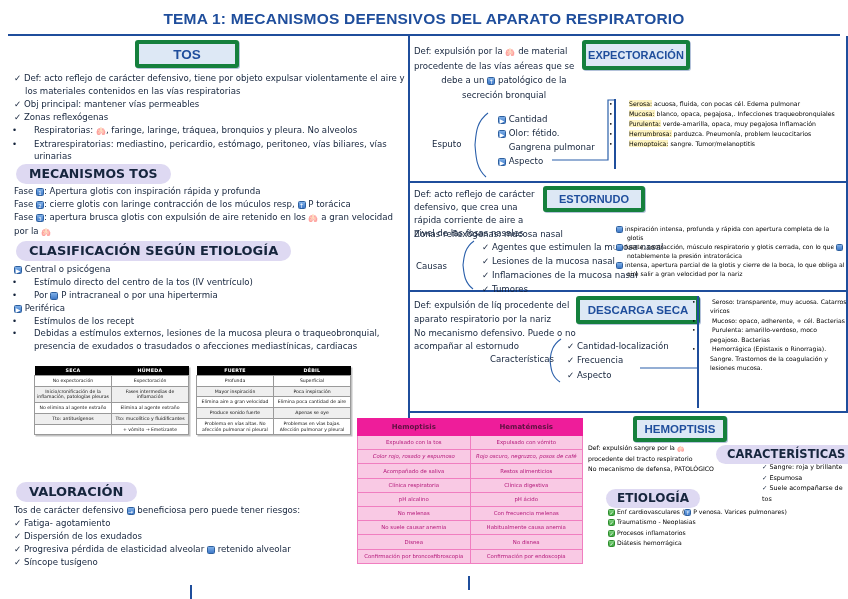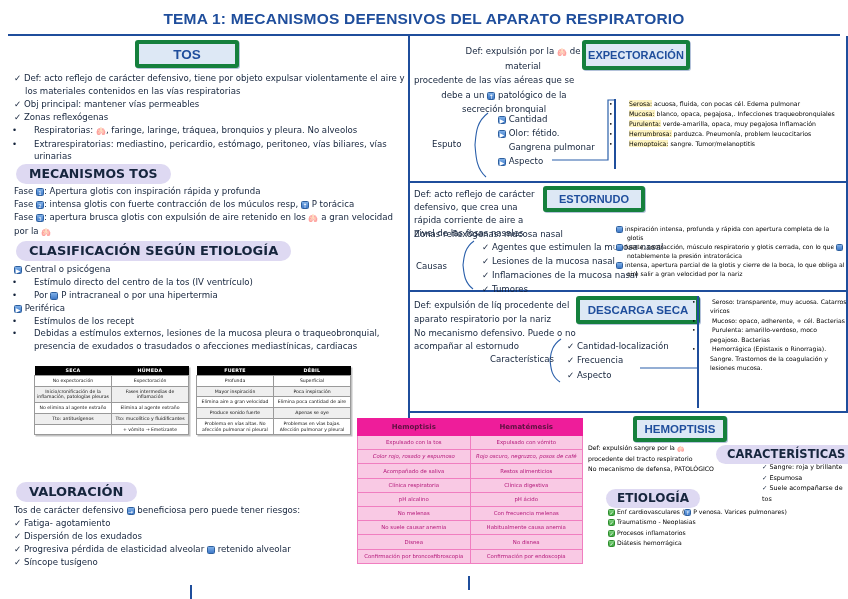--- a/index.html
+++ b/index.html
@@ -169,21 +169,21 @@
 
   <div class="txt wrap" style="left:14px; top:185px; width:392px;">
     <div>
       <span>Fase</span>
       <span class="ic">1</span>:
       <span>Apertura glotis con inspiración rápida y profunda</span>
     </div>
     <div>
       <span>Fase</span>
       <span class="ic">2</span>:
-      <span>intensa glotis con fuerte contracción de los múculos resp, </span><span class="ic arrow">↑</span><span> P torácica</span>
+      <span>cierre glotis con laringe contracción de los múculos resp, </span><span class="ic arrow">↑</span><span> P torácica</span>
     </div>
     <div>
       <span>Fase</span>
       <span class="ic">3</span>:
       <span>apertura brusca glotis con expulsión de aire retenido en los </span><span class="lungs">🫁</span><span> a gran velocidad</span>
       <br><span>por la </span><span class="lung">🫁</span>
     </div>
   </div>
 
   <div style="position:absolute; left:16px; top:240px;">
@@ -268,21 +268,21 @@
     <div><span>Tos de carácter defensivo </span><span class="ic arrow">→</span><span> beneficiosa pero puede tener riesgos:</span></div>
     <div style="text-indent:-13px; padding-left:13px;"><span class="ck">✓</span> <span>Fatiga- agotamiento</span></div>
     <div style="text-indent:-13px; padding-left:13px;"><span class="ck">✓</span> <span>Dispersión de los exudados</span></div>
     <div style="text-indent:-13px; padding-left:13px;"><span class="ck">✓</span> <span>Progresiva pérdida de elasticidad alveolar </span><span class="ic arrow">→</span><span> retenido alveolar</span></div>
     <div style="text-indent:-13px; padding-left:13px;"><span class="ck">✓</span> <span>Síncope tusígeno</span></div>
   </div>
 
   <div class="chip" style="left:582px; top:40px; width:108px; height:30px; font-size:11px;">EXPECTORACIÓN</div>
 
   <div class="txt" style="left:414px; top:44px; width:180px; text-align:center; line-height:1.65;">
-    <div style="text-align:center;margin-left:38px;"><span>Def: expulsión por la </span><span class="lung">🫁</span><span> de material</span></div>
+    <div style="text-align:left;"><span>Def: expulsión por la </span><span class="lung">🫁</span><span> de material</span></div>
     <div style="text-align:left;">procedente de las vías aéreas que se</div>
     <div><span>debe a un </span><span class="ic arrow">↑</span><span> patológico de la</span></div>
     <div>secreción bronquial</div>
   </div>
 
   <svg class="brk" style="left:470px; top:112px;" width="22" height="66">
     <path d="M18 1 C6 10, 6 22, 5 33 C6 44, 6 56, 16 65" stroke="#2a5faa" stroke-width="1.1" fill="none"></path>
   </svg>
   <div class="txt" style="left:432px; top:138px;">Esputo</div>
 

